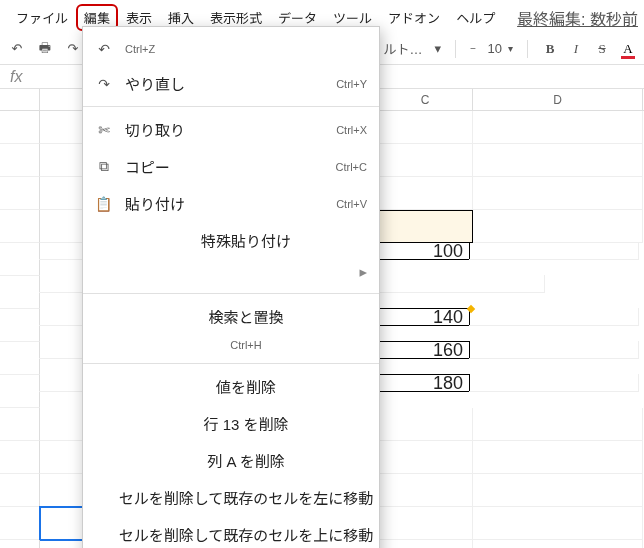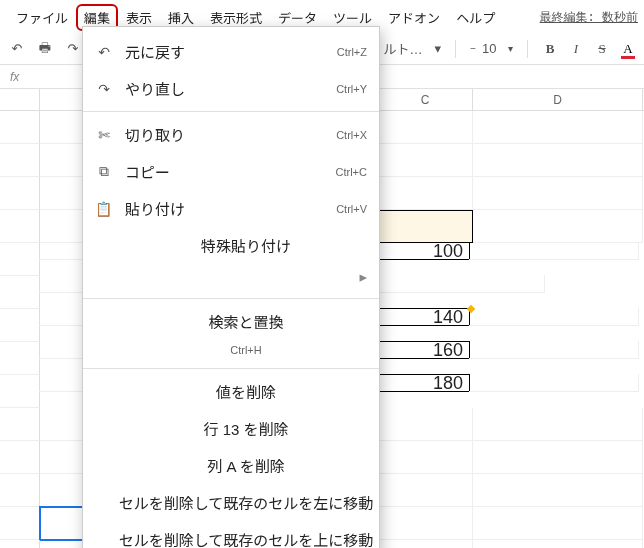--- a/index.html
+++ b/index.html
@@ -27,56 +27,55 @@
     white-space: nowrap;
     cursor: pointer;
   }
   .menubar .edit-highlight {
     border: 2px solid #c00;
     border-radius: 6px;
     padding: 2px 6px;
   }
   .last-edit {
     margin-left: auto;
-    font-size: 12px;
+    font-size: 16px;
     color: #555;
     text-decoration: underline;
     white-space: nowrap;
-    font-family: Liberation Mono, monospace;
   }
   
   .toolbar {
     display: flex;
     align-items: center;
     padding: 4px 8px;
     gap: 10px;
     border-bottom: 1px solid #e0e0e0;
     color: #555;
     height: 32px;
   }
   .toolbar .spacer { flex: 1; }
   .tb-btn { width: 18px; text-align:center; cursor:pointer; }
   .font-size-box {
     display:flex; align-items:center; gap:6px;
   }
-  .font-size-box .val { min-width: 20px; text-align:left;}
+  .font-size-box .val { min-width: 20px; text-align:right;}
   .style-btn { width:16px; text-align:center; cursor:pointer; font-family: Georgia, serif;}
   .strike { text-decoration: line-through; }
   .color-A { color:#000; border-bottom: 3px solid #d23; padding:0 2px; line-height:12px;}
   .toolbar .sep { width:1px; height:18px; background:#ddd; margin:0 4px;}
   .toolbar .defaultdrop { display:flex; align-items:center; gap:12px; color:#555;}
   
   .fxbar {
     display:flex;
     align-items:center;
     border-bottom:1px solid #e0e0e0;
     height:24px;
     color:#888;
   }
-  .fxbar .fx { font-style: italic; padding: 0 10px; font-size:12px;}
+  .fxbar .fx { font-style: italic; padding: 0 10px; font-size:16px;}
   
   .gridwrap { position:relative; }
   .colhdr {
     display:flex;
     height:22px;
     border-bottom:1px solid #ddd;
     background:#fff;
   }
   .colhdr .corner { width:40px; border-right:1px solid #ddd;}
   .colhdr .ch {
@@ -301,21 +300,20 @@
         <div class="cell cB"></div>
         <div class="cell cC"></div>
         <div class="cell cD"></div>
       </div>
   </div>
 </div>
 
 <div class="dropdown">
   <div class="dd-item">
     <span class="ic">↶</span>
-    <span class="lbl">元に戻す</span>
     <span class="sc">Ctrl+Z</span>
   </div>
   <div class="dd-item">
     <span class="ic">↷</span>
     <span class="lbl">やり直し</span>
     <span class="sc">Ctrl+Y</span>
   </div>
   <div class="dd-sep"></div>
   <div class="dd-item">
     <span class="ic">✄</span>

